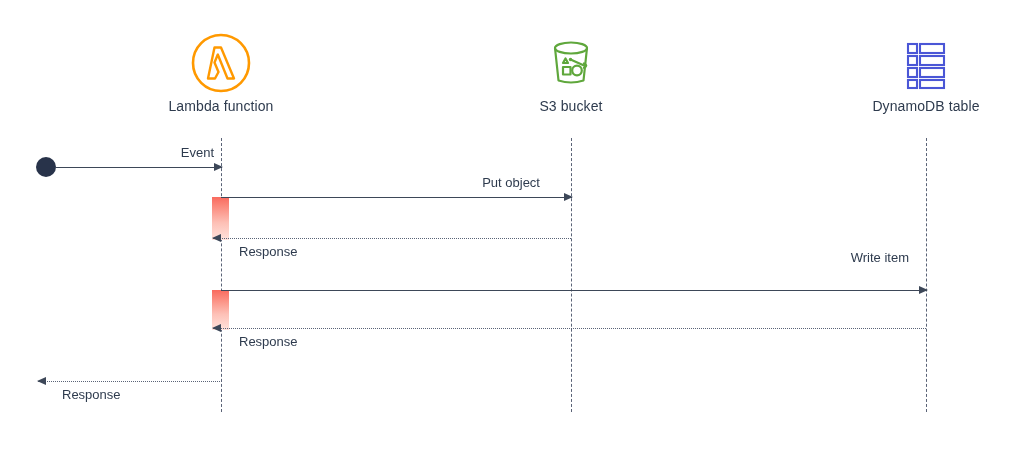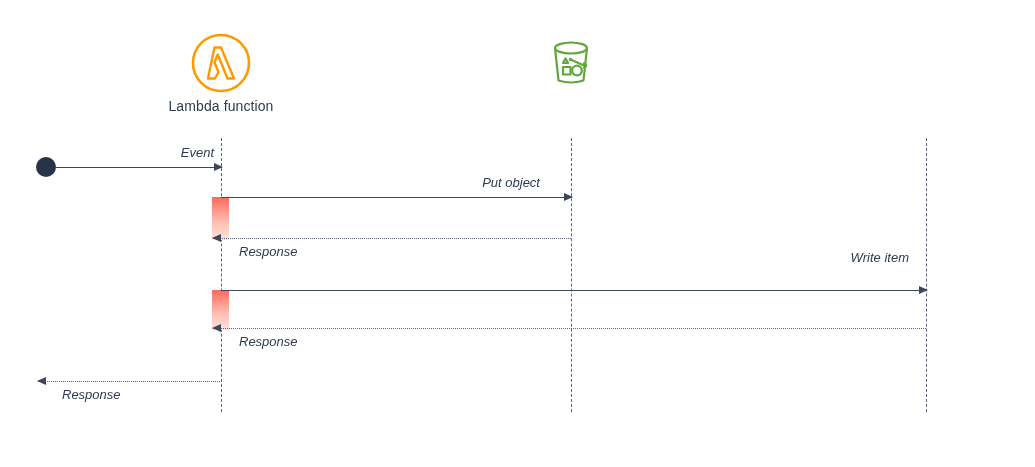--- a/index.html
+++ b/index.html
@@ -75,21 +75,20 @@
     right: -1px;
     border-left: 9px solid #3d4758;
   }
   .arrowhead.left {
     left: -1px;
     border-right: 9px solid #3d4758;
   }
   .msg-label {
     position: absolute;
     font-size: 13px;
-    font-style: italic;
     color: #2e3b4e;
     white-space: nowrap;
     line-height: 15px;
     text-align: right;
   }
   .activation {
     position: absolute;
     width: 17px;
     background: linear-gradient(to bottom, #f96a5e 0%, #fb8a7d 22%, #fdc0b6 60%, #ffe2dc 100%);
   }
@@ -118,22 +117,40 @@
           <path d="M15 16 L18.5 48.5 Q31 52.5 43.5 48.5 L47 16"></path>
           <path d="M28 31 L23 31 L25.5 26.5 Z"></path>
           <rect x="23" y="35" width="7.5" height="7.5"></rect>
           <circle cx="37" cy="38.5" r="4.8"></circle>
           <path d="M30.5 27.5 L44 33.5"></path>
           <circle cx="30.5" cy="27.5" r="1.7" fill="#5FA73C" stroke="none"></circle>
           <path d="M44 31.5 Q48.5 33.5 44 35.8"></path>
         </g>
       </svg>
     </div>
+    <div class="p-label">S3 bucket</div>
   </div>
 
+  <div class="participant" style="left:816px; top:28px;">
+    <div class="icon-box">
+      <svg width="62" height="62" viewBox="0 0 62 62" aria-hidden="true">
+        <g fill="none" stroke="#4A56D6" stroke-width="2.1">
+          <rect x="13" y="12" width="9" height="9"></rect>
+          <rect x="25" y="12" width="24" height="9"></rect>
+          <rect x="13" y="24" width="9" height="9"></rect>
+          <rect x="25" y="24" width="24" height="9"></rect>
+          <rect x="13" y="36" width="9" height="9"></rect>
+          <rect x="25" y="36" width="24" height="9"></rect>
+          <rect x="13" y="48" width="9" height="8"></rect>
+          <rect x="25" y="48" width="24" height="8"></rect>
+        </g>
+      </svg>
+    </div>
+    <div class="p-label">DynamoDB table</div>
+  </div>
 
   <div class="lifeline" style="left:221px; top:138px; height:274px;"></div>
   <div class="lifeline" style="left:571px; top:138px; height:274px;"></div>
   <div class="lifeline" style="left:926px; top:138px; height:274px;"></div>
 
   <div class="start-node" style="left:36px; top:157px;"></div>
 
   <div class="activation" style="left:212px; top:197px; height:43px;"></div>
   <div class="activation" style="left:212px; top:290px; height:40px;"></div>
 

